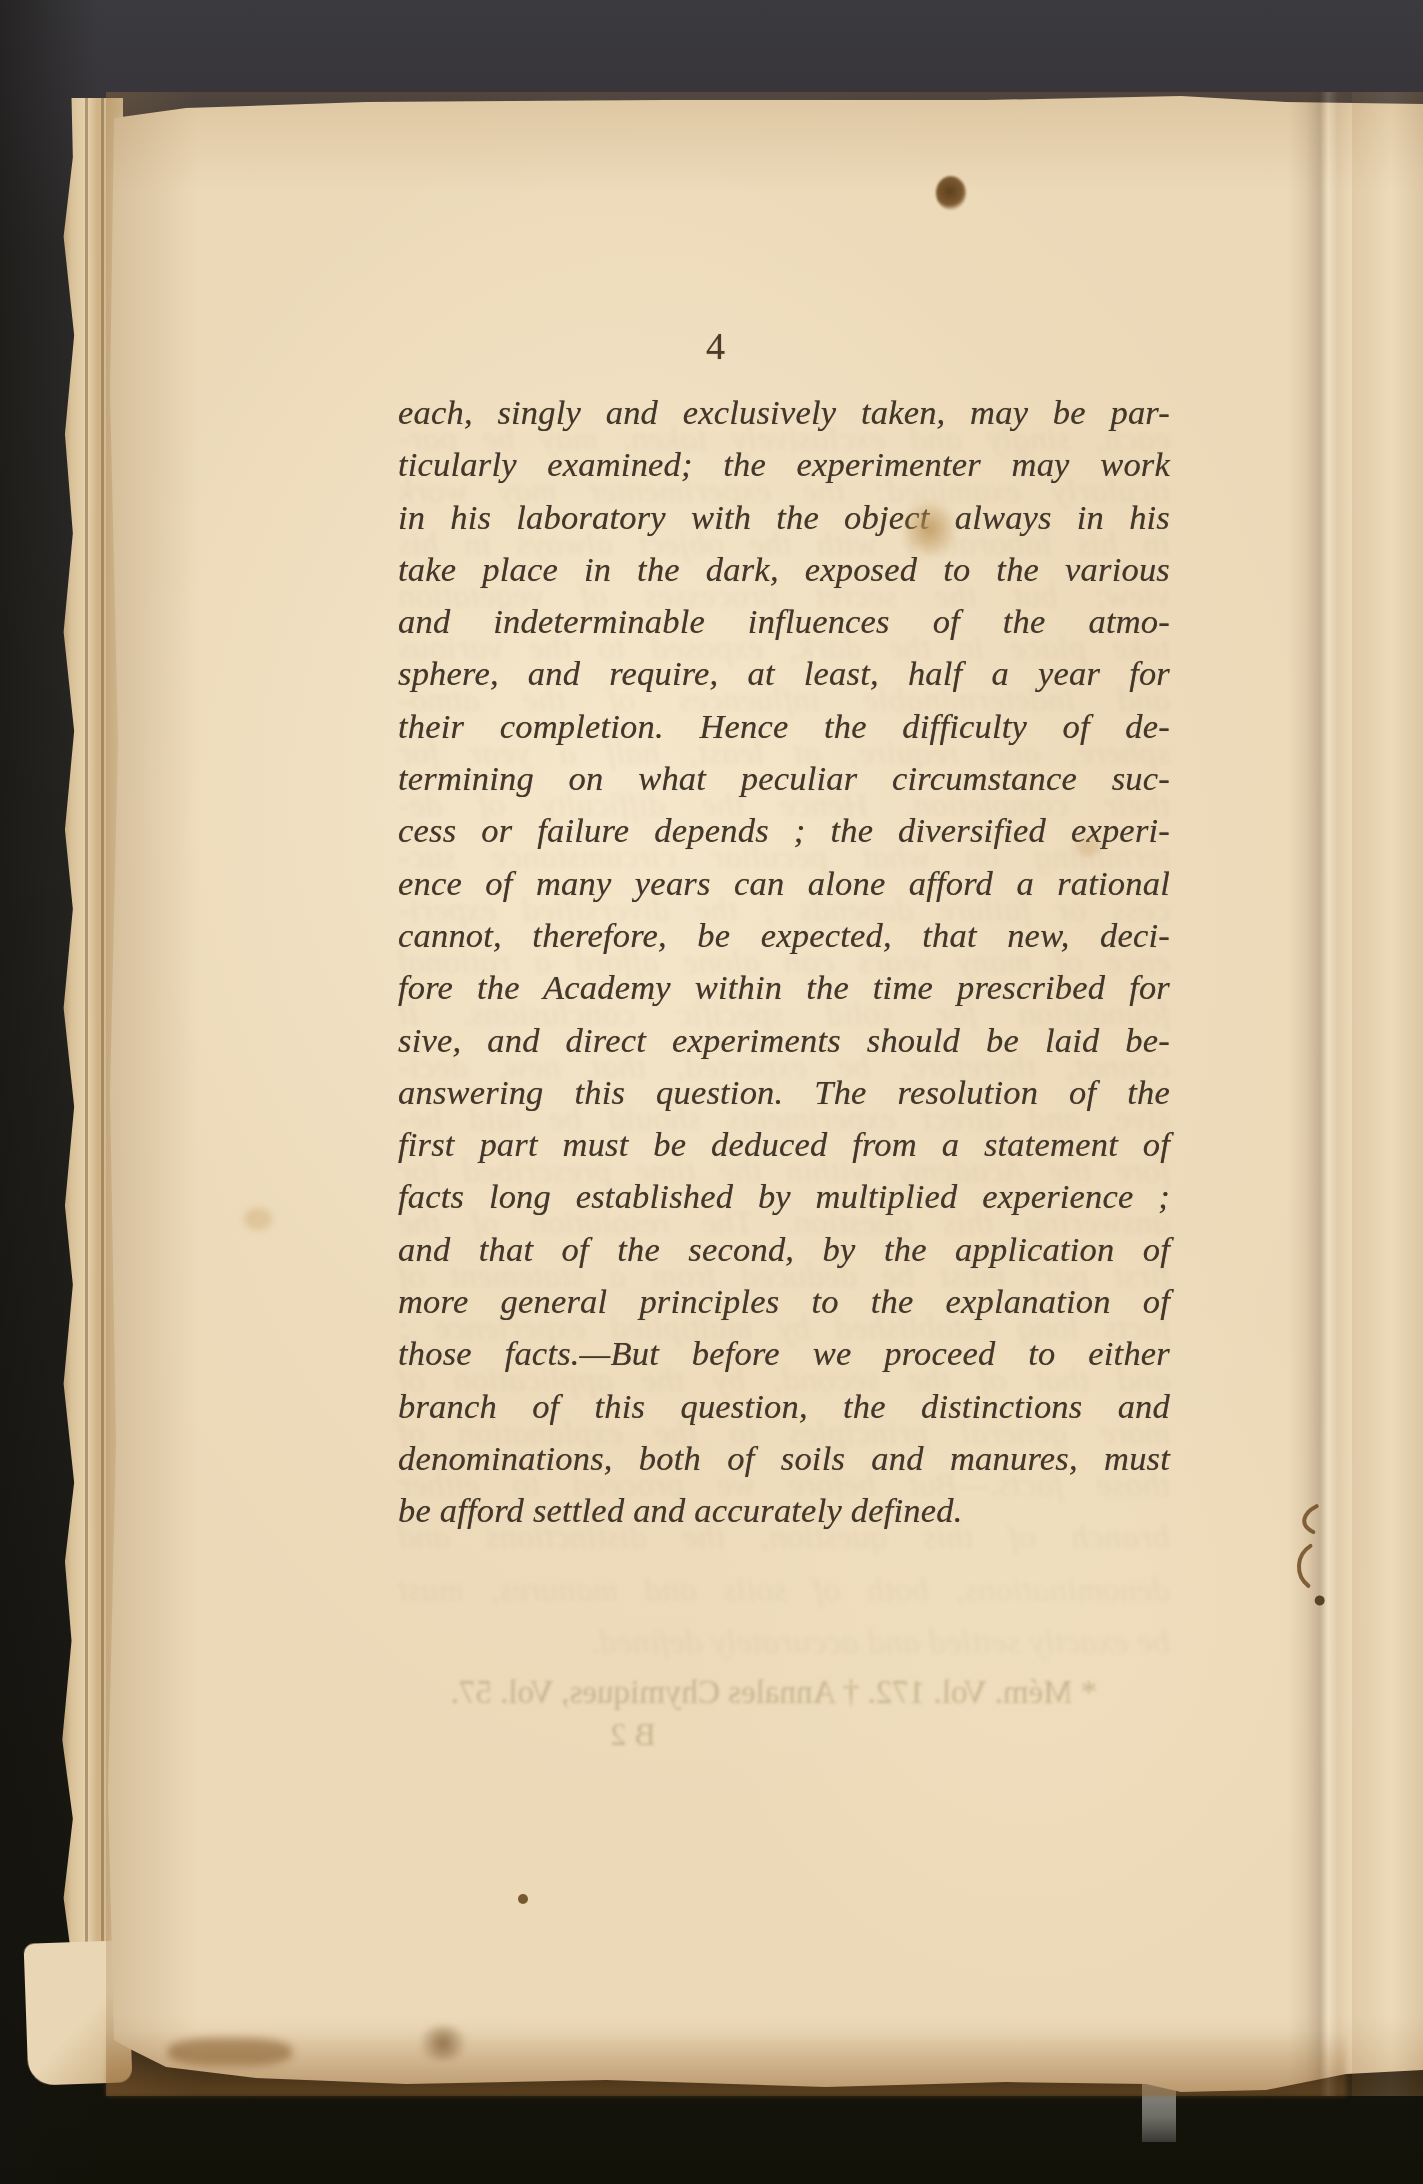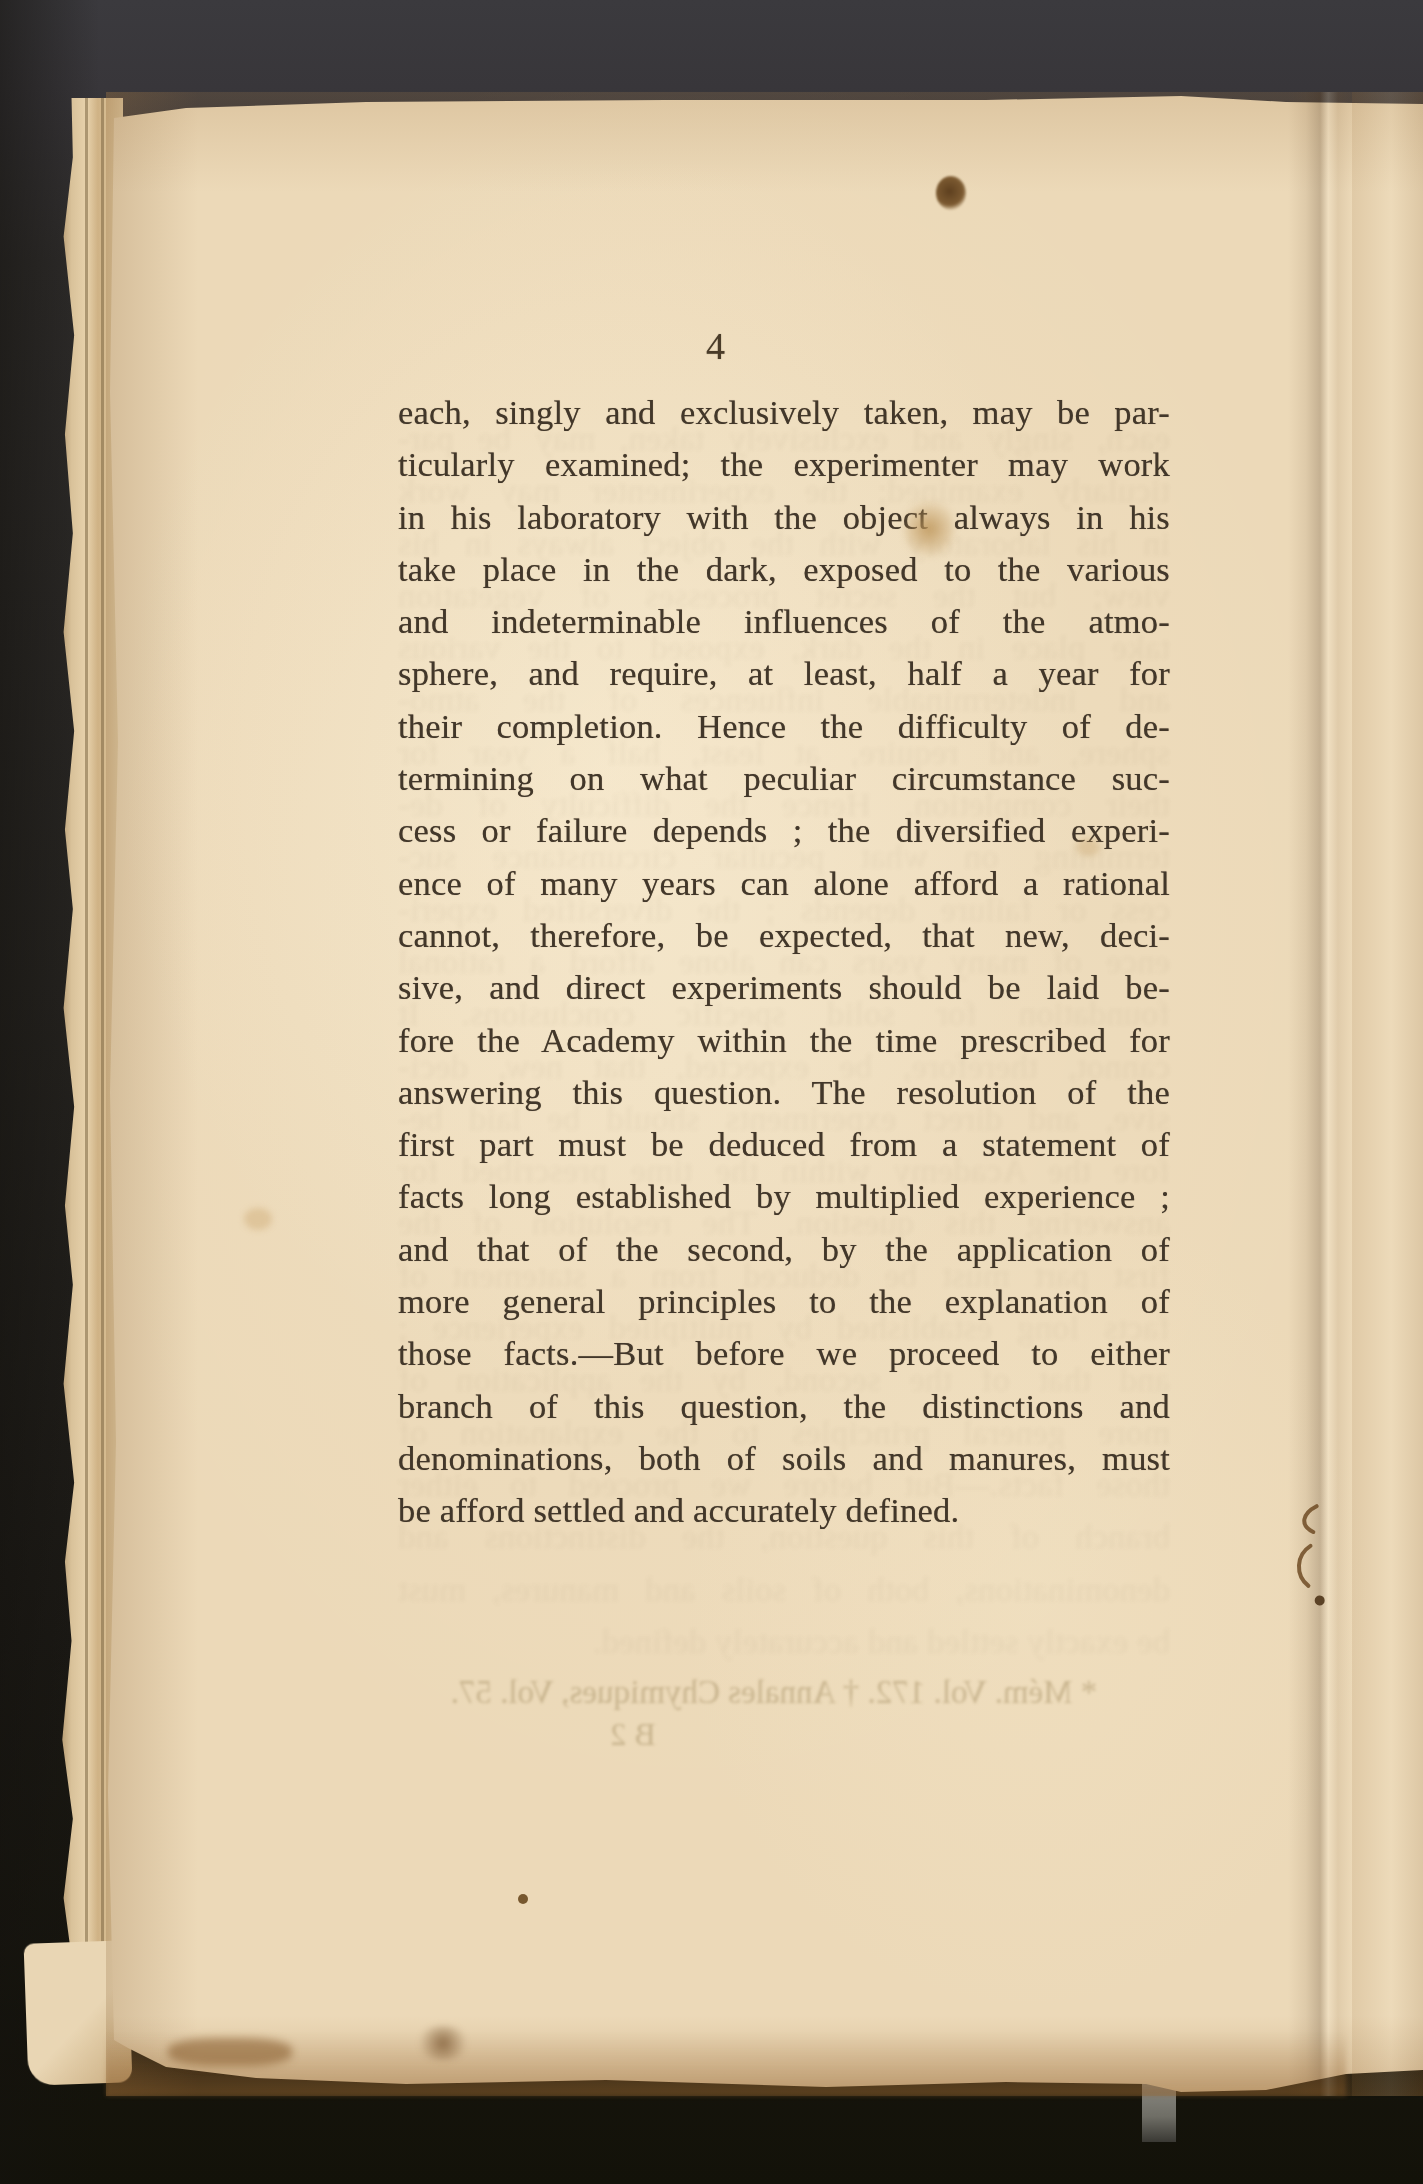--- a/index.html
+++ b/index.html
@@ -50,21 +50,21 @@
   .bottom-tone{position:absolute;left:106px;top:2012px;width:1240px;height:84px;z-index:3;pointer-events:none;
       background:linear-gradient(0deg, rgba(146,98,46,.38), rgba(146,98,46,0) 75%);filter:blur(2px);}
   
   .page-number{position:absolute;left:686px;top:324px;width:60px;z-index:4;
       font-size:38px;color:#4a3c29;text-align:center;letter-spacing:1px;
       text-shadow:0 0 1px rgba(74,60,41,.55);}
   
   .text-block{position:absolute;left:398px;top:386px;width:772px;z-index:4;}
   .text-line{font-size:34.5px;line-height:52.3px;color:#42372a;
       text-align:justify;text-align-last:justify;letter-spacing:.2px;
-      text-shadow:0 0 .7px rgba(66,52,34,.6);}
+      text-shadow:0 0 .7px rgba(66,52,34,.6);font-style:italic;}
   .text-line.last{text-align-last:left;}
   
   .ghost-lines{position:absolute;left:398px;top:412px;width:772px;z-index:3;
       transform:scaleX(-1);opacity:.06;filter:blur(2px);color:#5c4c30;}
   .ghost-lines .text-line{color:#5c4c30;text-shadow:none;}
   .ghost-footnote{position:absolute;left:398px;top:1674px;width:752px;z-index:3;
       transform:scaleX(-1);opacity:.5;filter:blur(1.8px);
       font-size:33px;color:#a48e62;text-align:center;}
   .ghost-signature{position:absolute;left:578px;top:1716px;width:110px;z-index:3;
       transform:scaleX(-1);opacity:.5;filter:blur(1.8px);
@@ -138,22 +138,22 @@
       <div class="text-line">ticularly examined; the experimenter may work</div>
       <div class="text-line">in his laboratory with the object always in his</div>
       <div class="text-line">take place in the dark, exposed to the various</div>
       <div class="text-line">and indeterminable influences of the atmo-</div>
       <div class="text-line">sphere, and require, at least, half a year for</div>
       <div class="text-line">their completion. Hence the difficulty of de-</div>
       <div class="text-line">termining on what peculiar circumstance suc-</div>
       <div class="text-line">cess or failure depends ; the diversified experi-</div>
       <div class="text-line">ence of many years can alone afford a rational</div>
       <div class="text-line">cannot, therefore, be expected, that new, deci-</div>
+      <div class="text-line">fore the Academy within the time prescribed for</div>
       <div class="text-line">sive, and direct experiments should be laid be-</div>
-      <div class="text-line">fore the Academy within the time prescribed for</div>
       <div class="text-line">answering this question. The resolution of the</div>
       <div class="text-line">first part must be deduced from a statement of</div>
       <div class="text-line">facts long established by multiplied experience ;</div>
       <div class="text-line">and that of the second, by the application of</div>
       <div class="text-line">more general principles to the explanation of</div>
       <div class="text-line">those facts.—But before we proceed to either</div>
       <div class="text-line">branch of this question, the distinctions and</div>
       <div class="text-line">denominations, both of soils and manures, must</div>
       <div class="text-line last">be afford settled and accurately defined.</div>
     </div>

